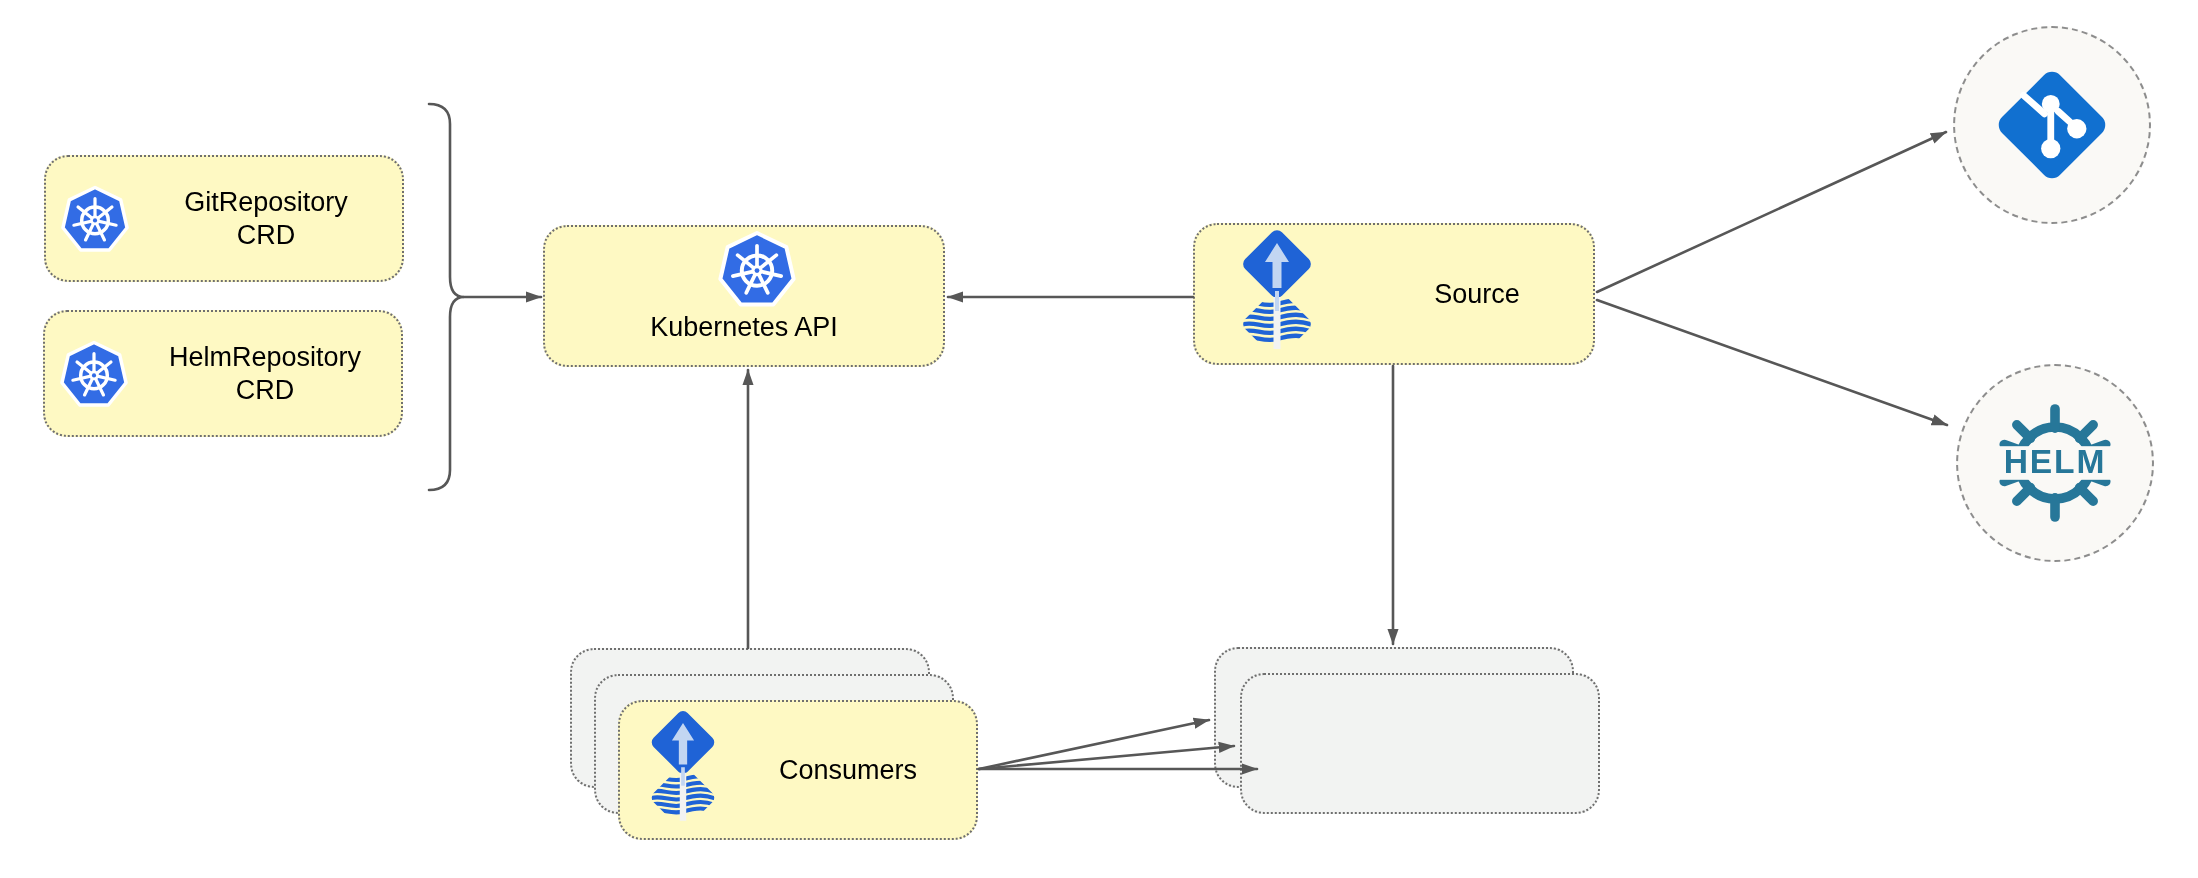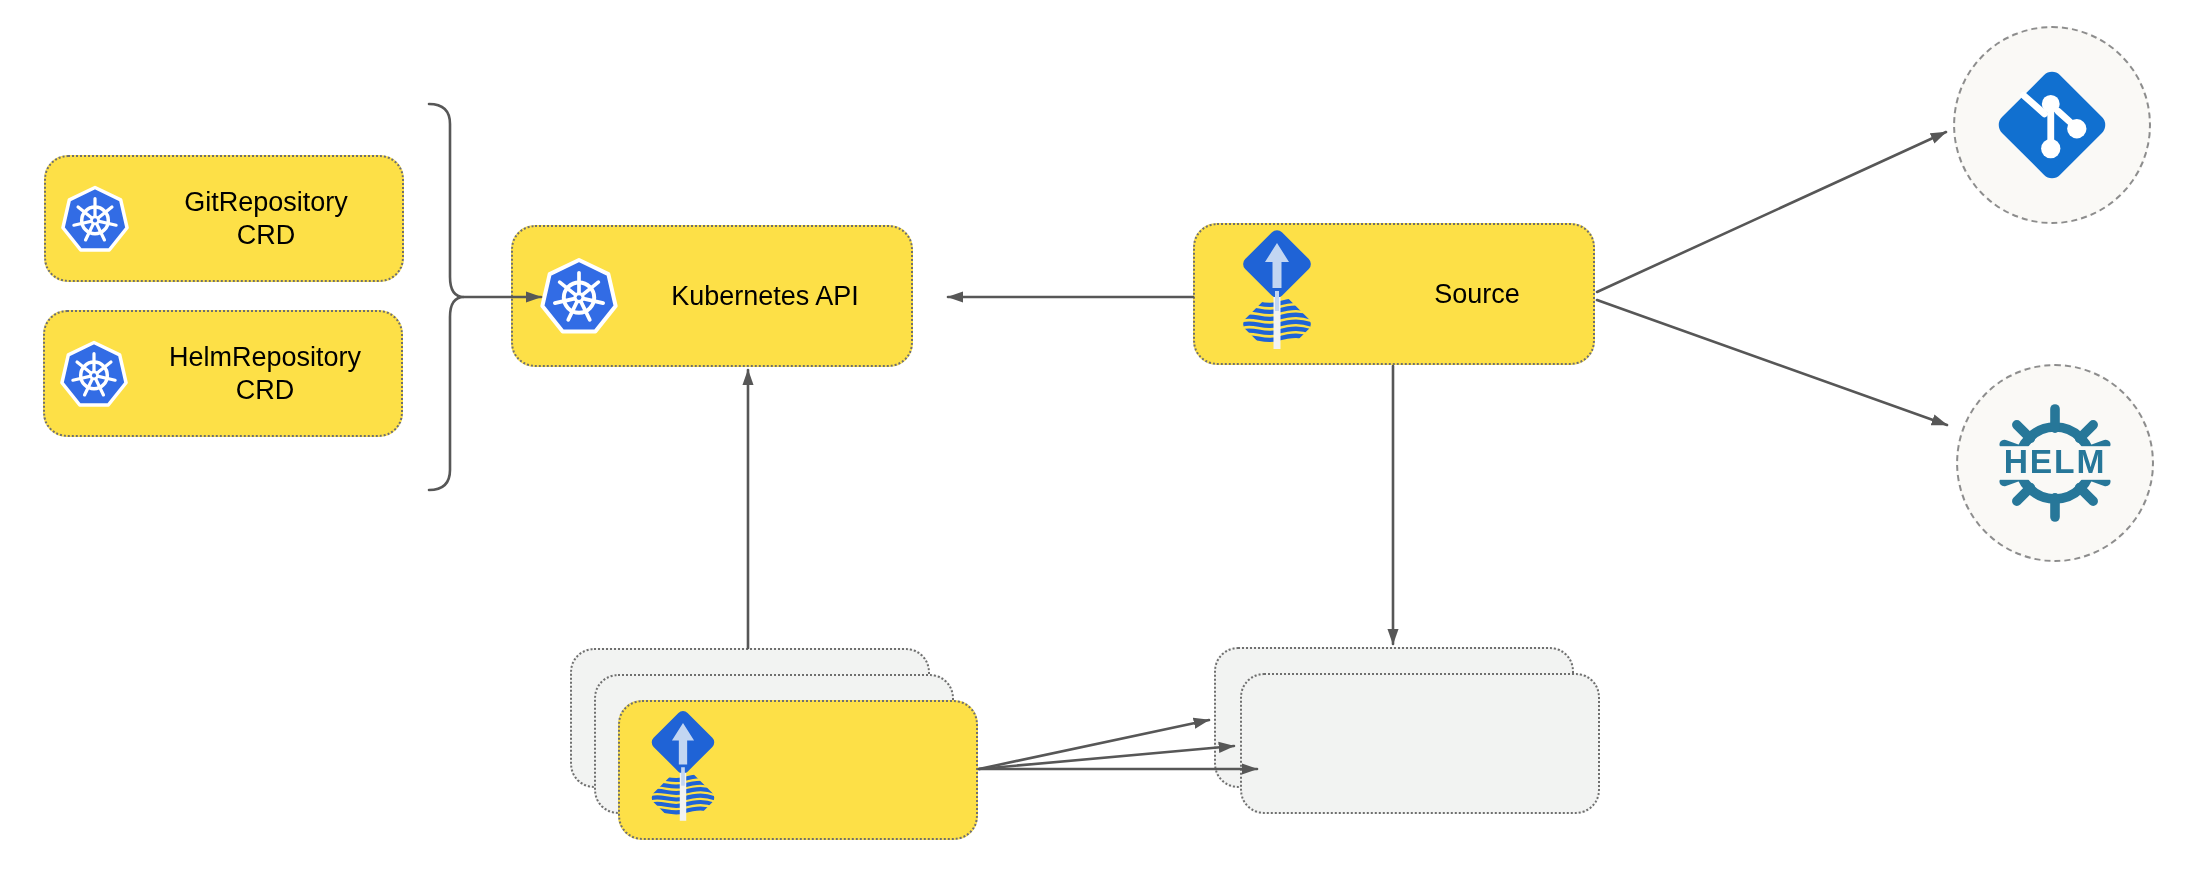--- a/index.html
+++ b/index.html
@@ -6,21 +6,21 @@
   .canvas{
     position:relative;
     width:2198px;height:878px;
     background:#ffffff;
     font-family:"Liberation Sans", sans-serif;
     color:#000;
     overflow:hidden;
   }
   .node{
     position:absolute;
-    background:#fde047;
+    background:#fef9c3;
     border:2.2px dotted #6f6f6f;
     border-radius:24px;
     box-sizing:border-box;
     display:flex;
     align-items:center;
   }
   .ghost{
     position:absolute;
     background:#f2f3f2;
     border:2.2px dotted #6f6f6f;
@@ -150,21 +150,21 @@
       <svg width="70" height="74" viewBox="0 0 100 100">
           <use href="#k8s-logo"></use>
         </svg>
     </span>
     <div class="label">
       <div>HelmRepository</div>
       <div>CRD</div>
     </div>
   </div>
 
-  <div class="node" style="left:511px;top:225px;width:402px;height:142px;">
+  <div class="node" style="left:543px;top:225px;width:402px;height:142px;flex-direction:column;">
     <span class="icon" style="margin-left:26px;">
       <svg width="80" height="84" viewBox="0 0 100 100">
           <use href="#k8s-logo"></use>
         </svg>
     </span>
     <div class="label label-lg">Kubernetes API</div>
   </div>
 
   <div class="node" style="left:1193px;top:223px;width:402px;height:142px;gap:44px;">
     <span class="icon" style="margin-left:42px;">
@@ -178,20 +178,21 @@
   </div>
 
   <div class="ghost" style="left:570px;top:648px;width:360px;height:140px;"></div>
   <div class="ghost" style="left:594px;top:674px;width:360px;height:140px;"></div>
   <div class="node" style="left:618px;top:700px;width:360px;height:140px;">
     <span class="icon" style="margin-left:26px;">
       <svg width="74" height="120" viewBox="0 0 80 130">
           <use href="#flux-logo"></use>
         </svg>
     </span>
+    <div class="label label-lg">Consumers</div>
   </div>
 
   <div class="ghost" style="left:1214px;top:647px;width:360px;height:141px;"></div>
   <div class="ghost" style="left:1240px;top:673px;width:360px;height:141px;"></div>
 
   <div class="endpoint" style="left:1953px;top:26px;width:198px;height:198px;">
     <span style="display:flex;">
       <svg width="124" height="124" viewBox="0 0 100 100">
           <use href="#git-logo"></use>
         </svg>

